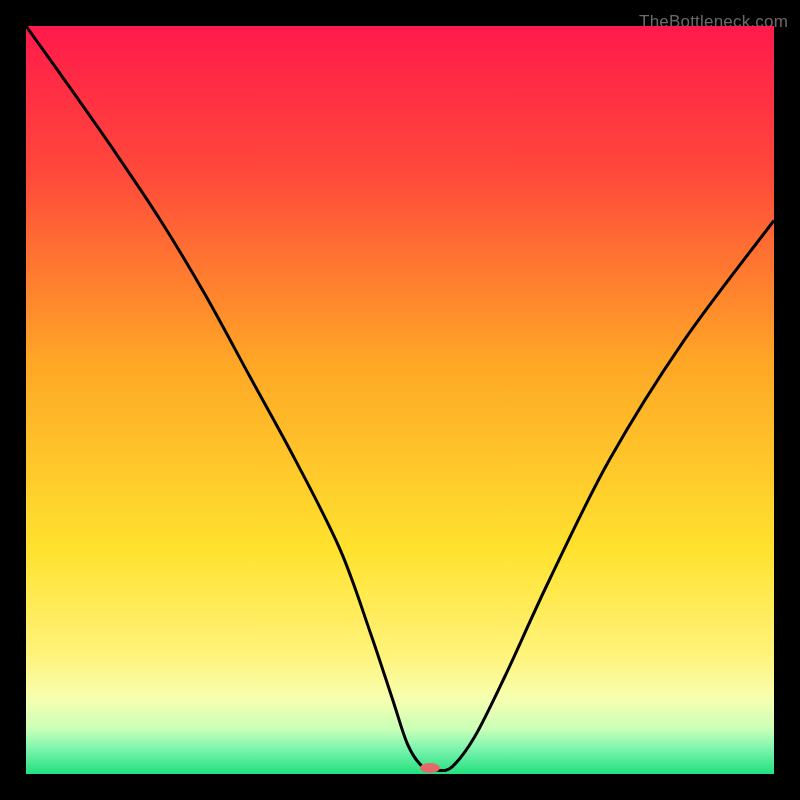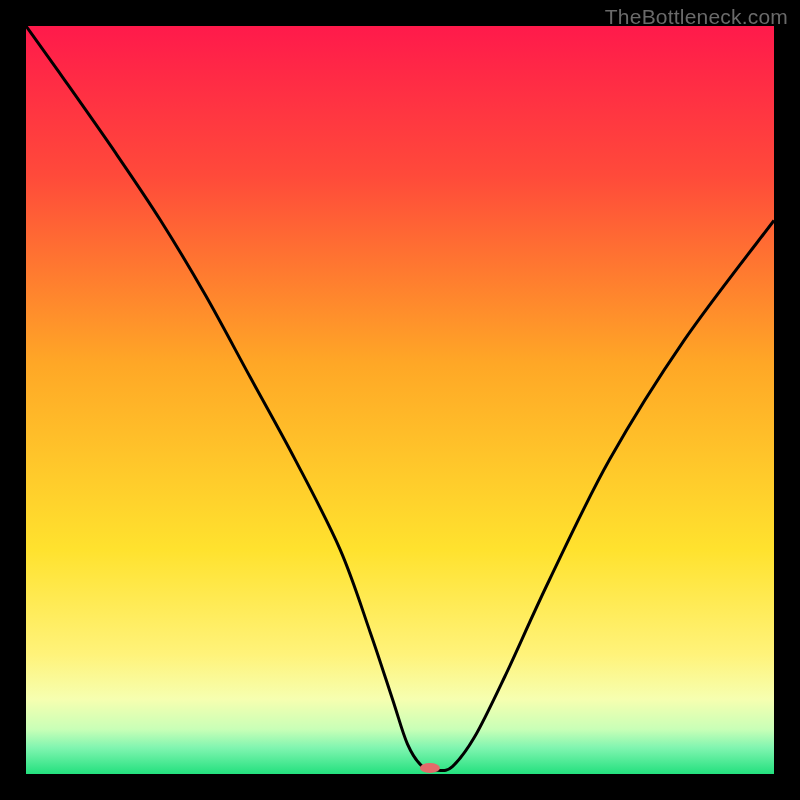--- a/index.html
+++ b/index.html
@@ -21,23 +21,23 @@
   }
   .plot {
     position: absolute;
     top: 26px;
     left: 26px;
     width: 748px;
     height: 748px;
   }
   .watermark {
     position: absolute;
-    top: 5px;
+    top: 12px;
     right: 12px;
-    font-size: 21px;
+    font-size: 17px;
     color: #6a6a6a;
     font-weight: 400;
     letter-spacing: 0.2px;
   }
   svg { display: block; }
 </style>
 </head>
 <body>
 
 <div class="frame">

